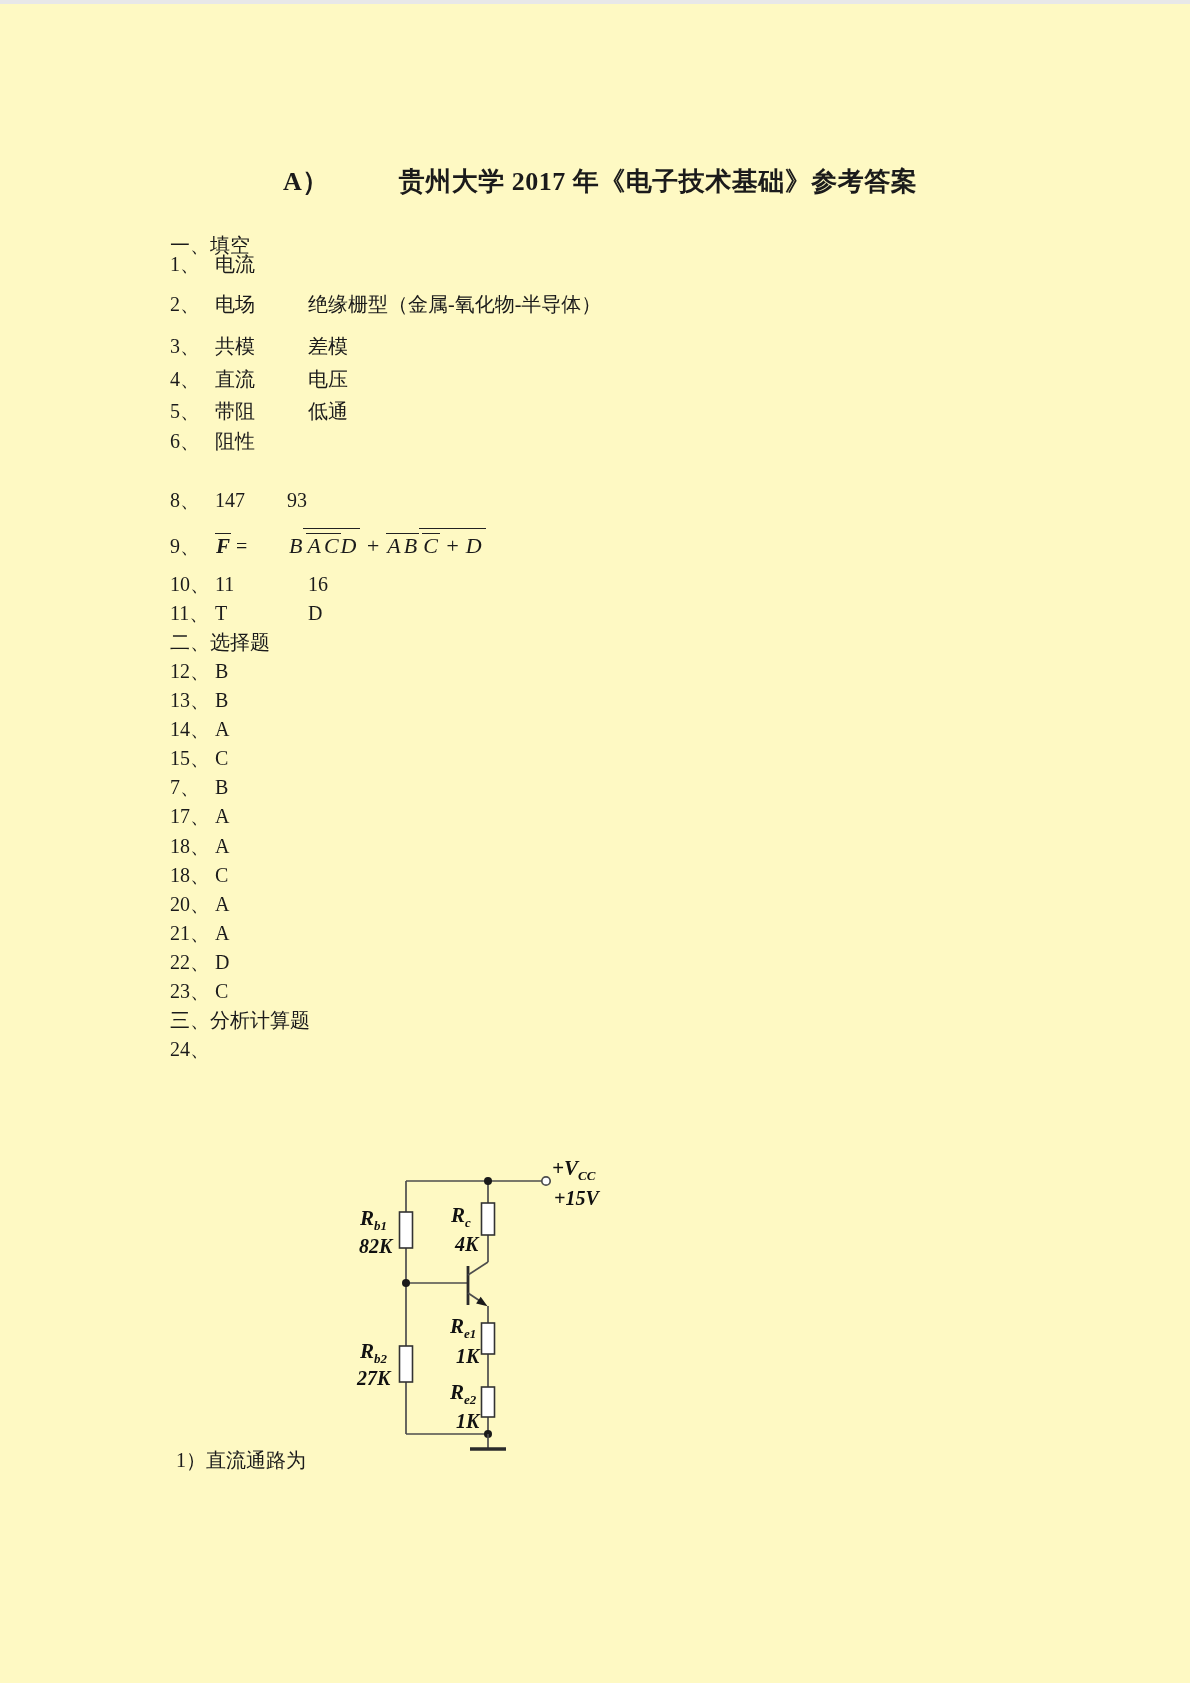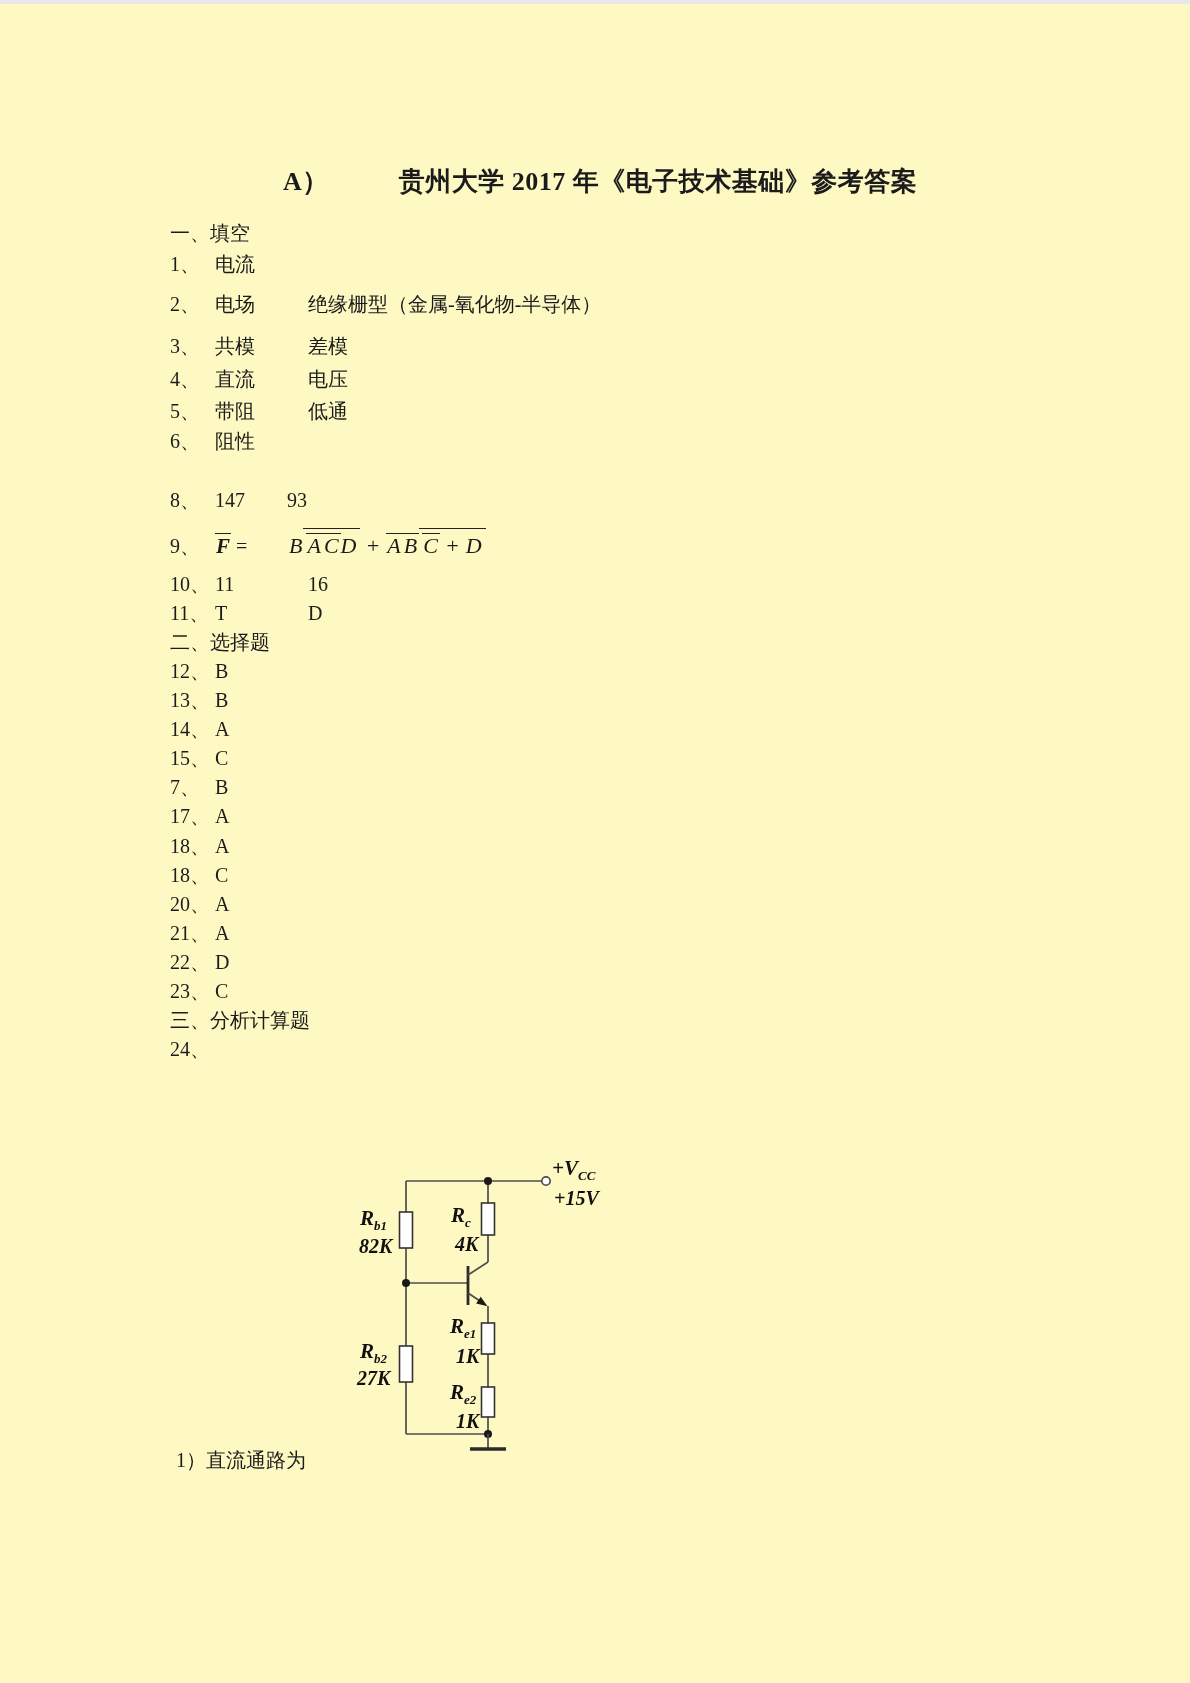--- a/index.html
+++ b/index.html
@@ -41,21 +41,21 @@
 </style>
 </head>
 <body>
 
 <div class="page">
 
   <div class="title">
     <span>A）</span><span class="tgap"></span><span>贵州大学 2017 年《电子技术基础》参考答案</span>
   </div>
 
-  <div class="row" style="top:218px"><span>一、填空</span></div>
+  <div class="row" style="top:230px"><span>一、填空</span></div>
 
   <div class="row" style="top:249px">
     <span class="num">1、</span><span>电流</span>
   </div>
 
   <div class="row" style="top:289px">
     <span class="num">2、</span><span class="a93">电场</span><span>绝缘栅型（金属-氧化物-半导体）</span>
   </div>
 
   <div class="row" style="top:331px">

